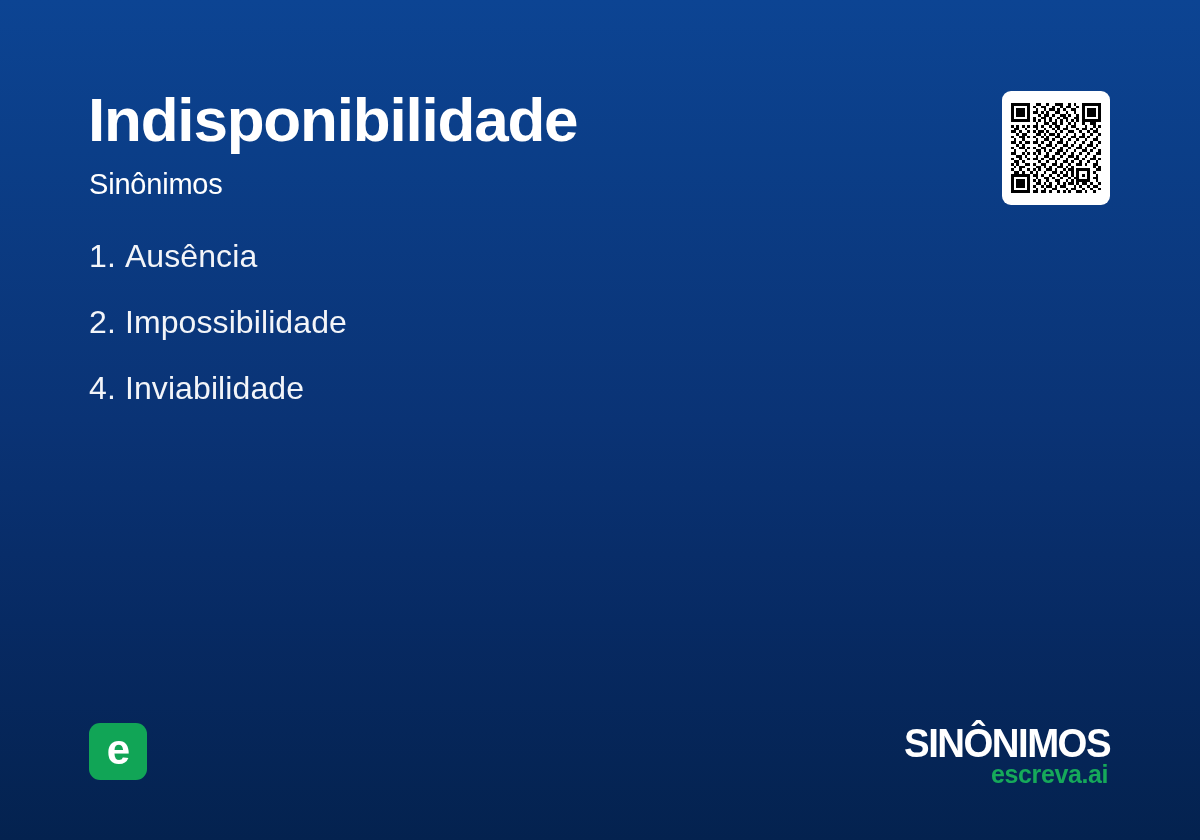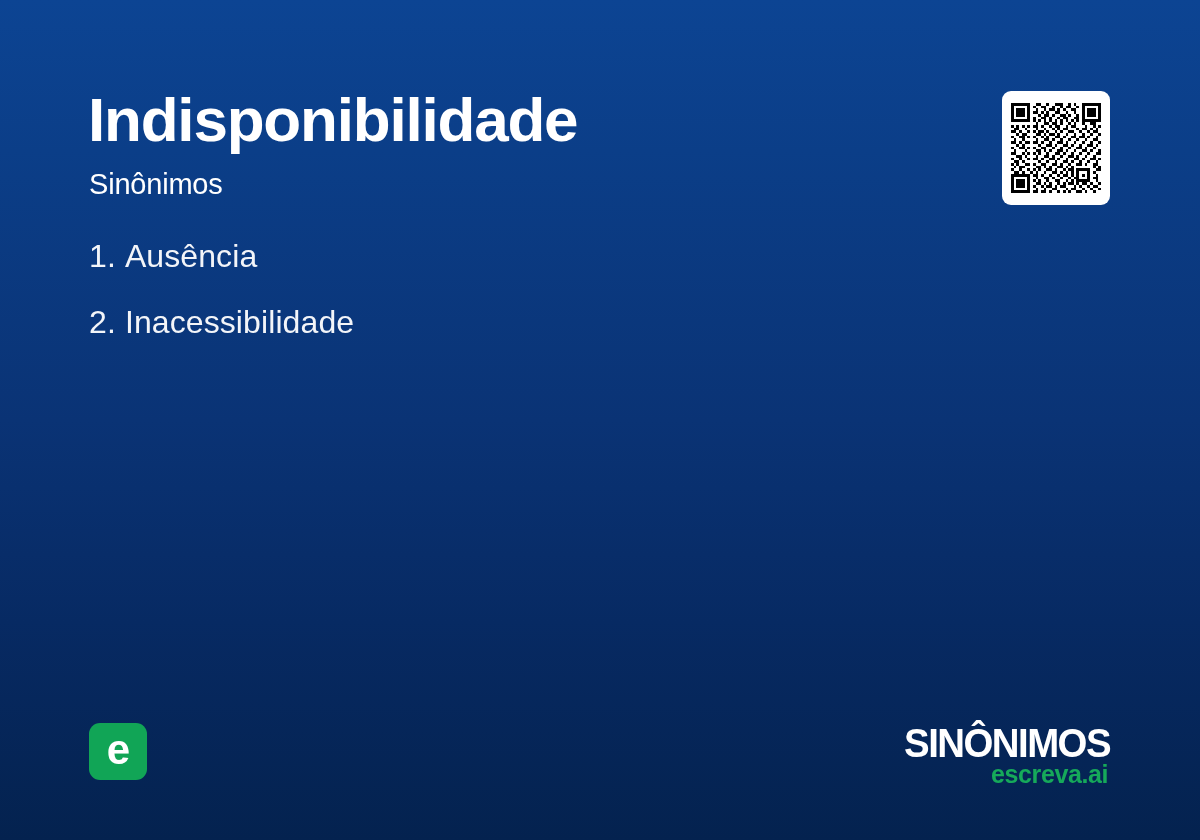--- a/index.html
+++ b/index.html
@@ -163,21 +163,24 @@
 
   <div id="title">Indisponibilidade</div>
 
   <div id="subtitle">Sinônimos</div>
 
   <ul id="syn-list">
     <li class="syn-item">
       <span class="syn-index">1.</span><span class="syn-word">Ausência</span>
     </li>
     <li class="syn-item">
-      <span class="syn-index">2.</span><span class="syn-word">Inacessibilidade</span>
+      <span class="syn-index">2.</span><span class="syn-word">Impossibilidade</span>
+    </li>
+    <li class="syn-item">
+      <span class="syn-index">4.</span><span class="syn-word">Inviabilidade</span>
     </li>
   </ul>
 
   <div id="qr-card">
     <svg id="qr-code" viewBox="0 0 33 33" shape-rendering="crispEdges">
       <rect x="0" y="0" width="33" height="33" fill="#ffffff"></rect>
       <g fill="#000000">
 
         <rect x="0" y="0" width="7" height="1"></rect>
         <rect x="0" y="1" width="1" height="5"></rect>

